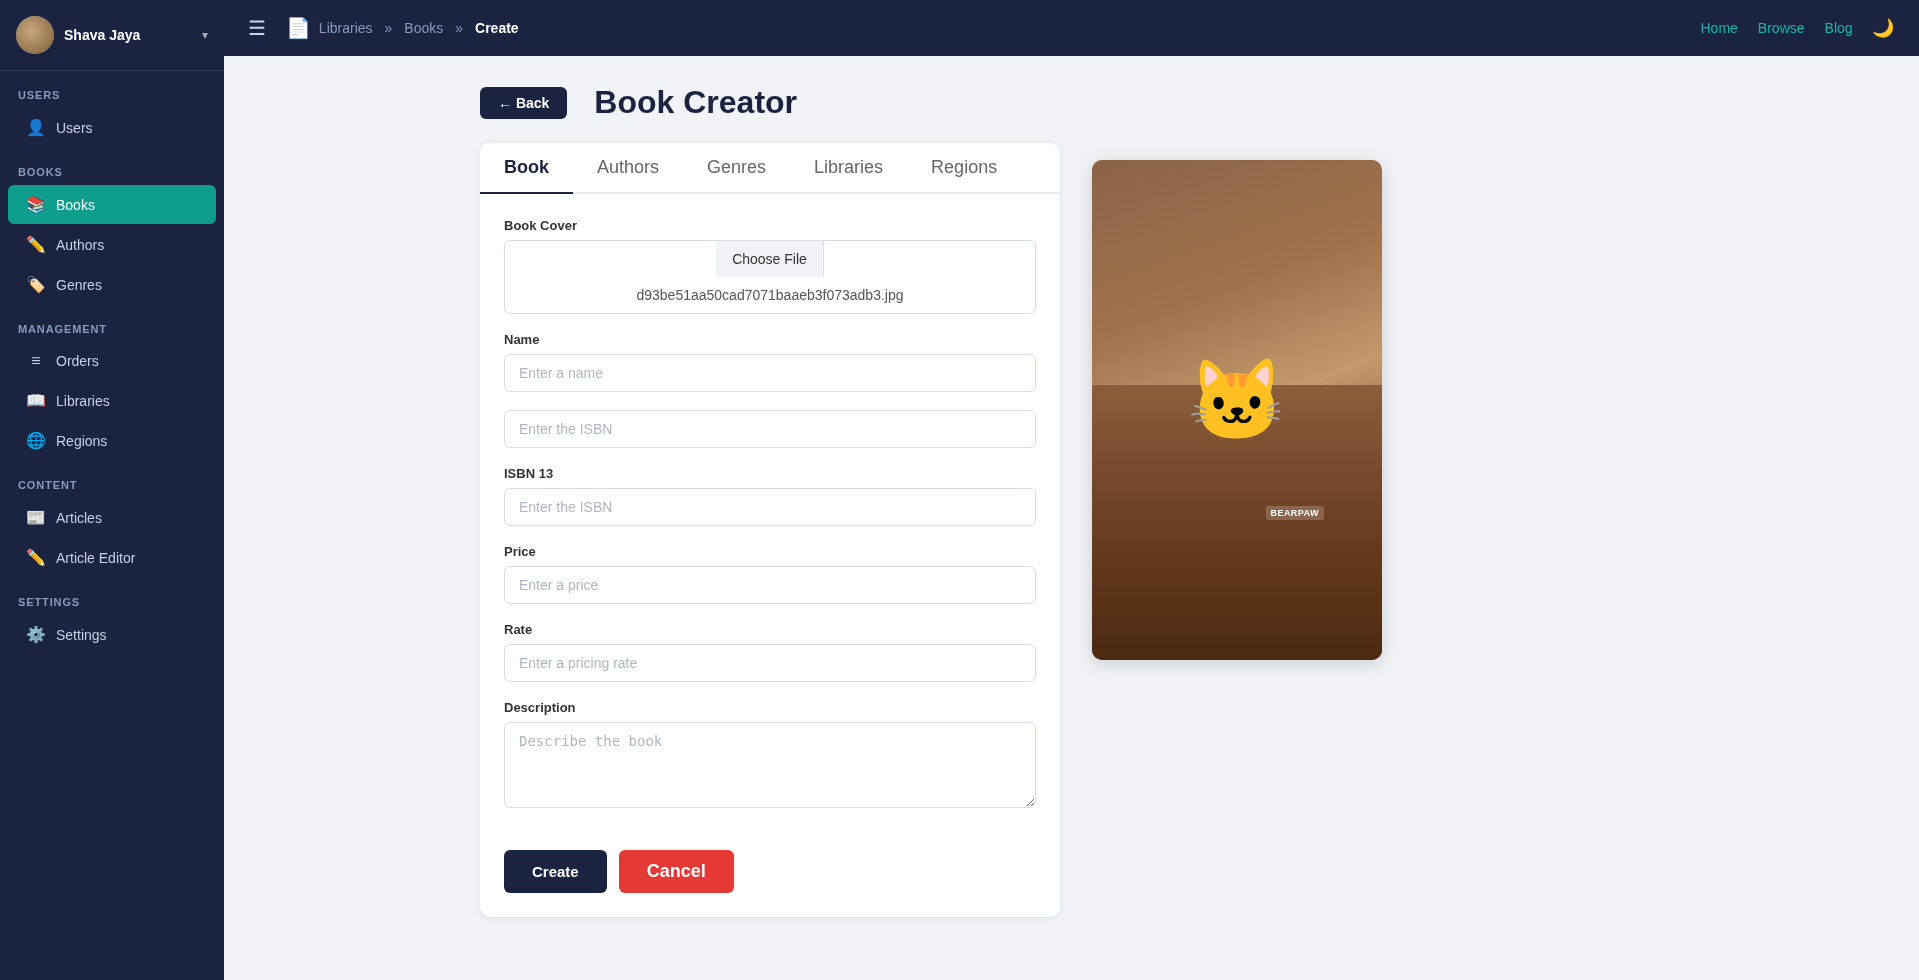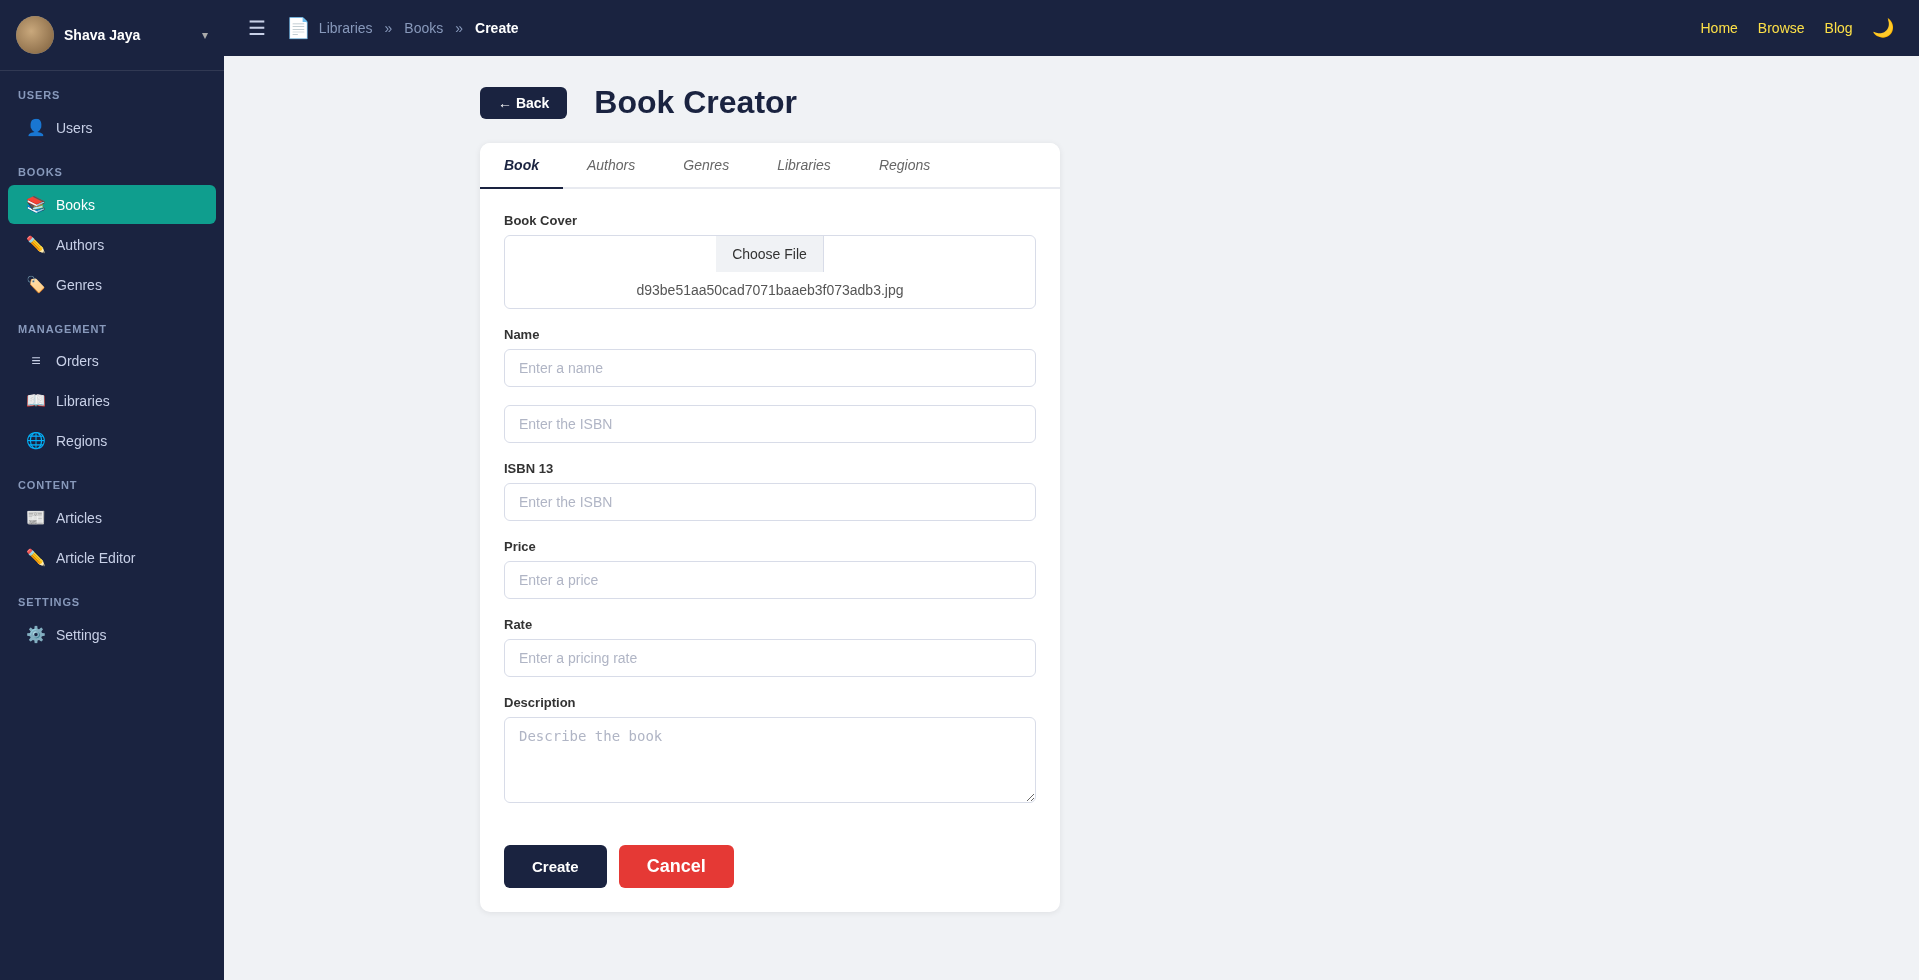--- a/index.html
+++ b/index.html
@@ -74,21 +74,21 @@
       z-index: 10;
       justify-content: space-between;
     }
     .topnav-left { display: flex; align-items: center; gap: 8px; color: #c8d0e7; font-size: 14px; }
     .topnav-left .hamburger { font-size: 20px; color: #c8d0e7; cursor: pointer; margin-right: 12px; }
     .topnav-left .book-icon { font-size: 20px; color: #c8d0e7; }
     .breadcrumb-sep { color: #8899bb; margin: 0 4px; }
     .breadcrumb-link { color: #8899bb; text-decoration: none; }
     .breadcrumb-current { color: #fff; font-weight: 600; }
     .topnav-right { display: flex; align-items: center; gap: 20px; }
-    .topnav-right a { color: #fde047; text-decoration: none; font-size: 14px; }
+    .topnav-right a { color: #14b8a6; text-decoration: none; font-size: 14px; }
     .dark-toggle { font-size: 18px; cursor: pointer; color: #c8d0e7; }
 
     
     .main {
       margin-left: 224px;
       margin-top: 56px;
       flex: 1;
       display: flex;
       padding: 28px 32px;
       gap: 32px;
@@ -117,28 +117,27 @@
       box-shadow: 0 1px 6px rgba(0,0,0,0.08);
       overflow: hidden;
     }
     .tabs {
       display: flex;
       border-bottom: 2px solid #e8eaf0;
       background: #fff;
     }
     .tab {
       padding: 14px 24px;
-      font-size: 14px;
+      font-size: 18px;
       color: #666;
       cursor: pointer;
       border-bottom: 2px solid transparent;
       margin-bottom: -2px;
       font-weight: 500;
       transition: color 0.15s, border-color 0.15s;
-      font-style: italic;
     }
     .tab.active { color: #1a2340; border-bottom-color: #1a2340; font-weight: 700; }
 
     .form-body { padding: 24px 24px 20px; }
     .form-group { margin-bottom: 18px; }
     .form-label { font-size: 13px; font-weight: 600; color: #333; margin-bottom: 7px; display: block; }
     .form-input {
       width: 100%;
       border: 1px solid #d8dce8;
       border-radius: 6px;
@@ -410,13 +409,20 @@
         </div>
       </div>
 
       <div class="form-actions">
         <button class="btn-create">Create</button>
         <button class="btn-cancel">Cancel</button>
       </div>
     </div>
   </div>
 
+  <div class="image-panel">
+    <div class="book-cover-image">
+      <div class="cat-image">
+        <span class="boot-label">BEARPAW</span>
+      </div>
+    </div>
+  </div>
 </div>
 
 </body></html>

